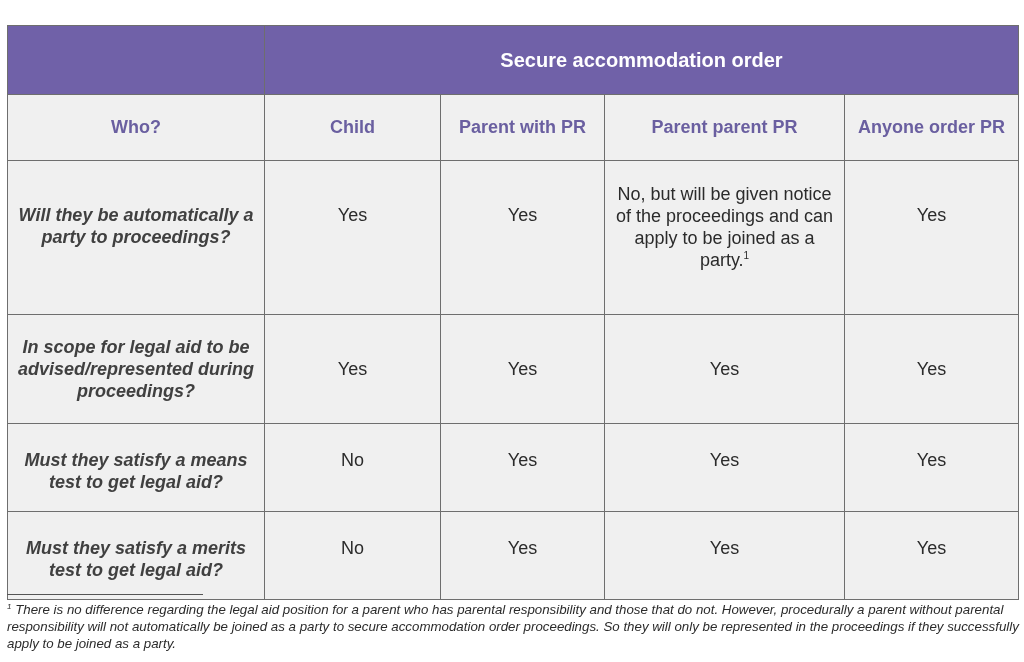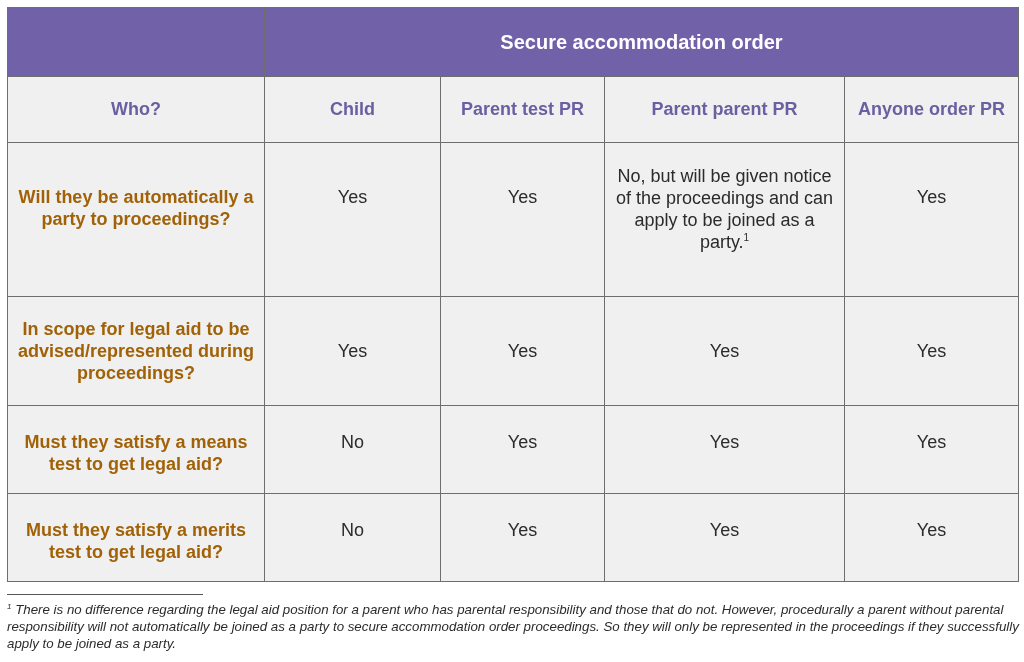--- a/index.html
+++ b/index.html
@@ -1,28 +1,28 @@
 <!DOCTYPE html>
 <html><head>
 <meta charset="utf-8">
 <style>
   html, body { margin:0; padding:0; background:#ffffff; }
   body { width:1024px; height:662px; position:relative; overflow:hidden; font-family:"Liberation Sans", sans-serif; }
   table.main {
-    position:absolute; left:7px; top:7px; width:1011px;
+    position:absolute; left:7px; top:25px; width:1011px;
     border-collapse:collapse; table-layout:fixed;
   }
   table.main td, table.main th {
     border:1px solid #6e6e6e; text-align:center; vertical-align:middle;
     padding:0 6px; box-sizing:border-box;
   }
   .r-title td { background:#7061a8; height:69px; color:#ffffff; font-weight:bold; font-size:20px; border-color:#4f4580; }
   .r-cols td { background:#f0f0f0; height:66px; color:#6a5fa0; font-weight:bold; font-size:18px; }
   .r-data td { background:#f0f0f0; color:#2b2b2b; font-size:18px; line-height:22px; }
-  .r-data td.q { color:#a16207; font-weight:bold; }
+  .r-data td.q { color:#404040; font-weight:bold;font-style:italic; }
   .r1 td { height:154px; }
   .r2 td { height:109px; }
   .r3 td { height:88px;margin-left:48px; }
   .r4 td { height:88px; }
   .top { vertical-align:top !important; padding-top:20px !important; }
   .r1 td.top { padding-top:43px !important; }
   .r1 td.note-cell { padding-top:22px !important; }
   .r3 td.top, .r4 td.top { padding-top:25px !important; }
   sup { font-size:10px; vertical-align:super; line-height:0; }
   .fn-rule { position:absolute; left:7px; top:594px; width:196px; height:1px; background:#555; }
@@ -41,21 +41,21 @@
       <col style="width:174px">
   </colgroup>
   <tbody>
       <tr class="r-title">
     <td></td>
     <td colspan="4">Secure accommodation order</td>
   </tr>
   <tr class="r-cols">
     <td>Who?</td>
     <td>Child</td>
-    <td>Parent test PR</td>
+    <td>Parent with PR</td>
     <td>Parent parent PR</td>
     <td>Anyone order PR</td>
   </tr>
   <tr class="r-data r1">
     <td class="q top">Will they be automatically a party to proceedings?</td>
     <td class="top">Yes</td>
     <td class="top">Yes</td>
     <td class="top note-cell"><span>No, but will be given notice of the proceedings and can apply to be joined as a party.</span><sup>1</sup></td>
     <td class="top">Yes</td>
   </tr>

